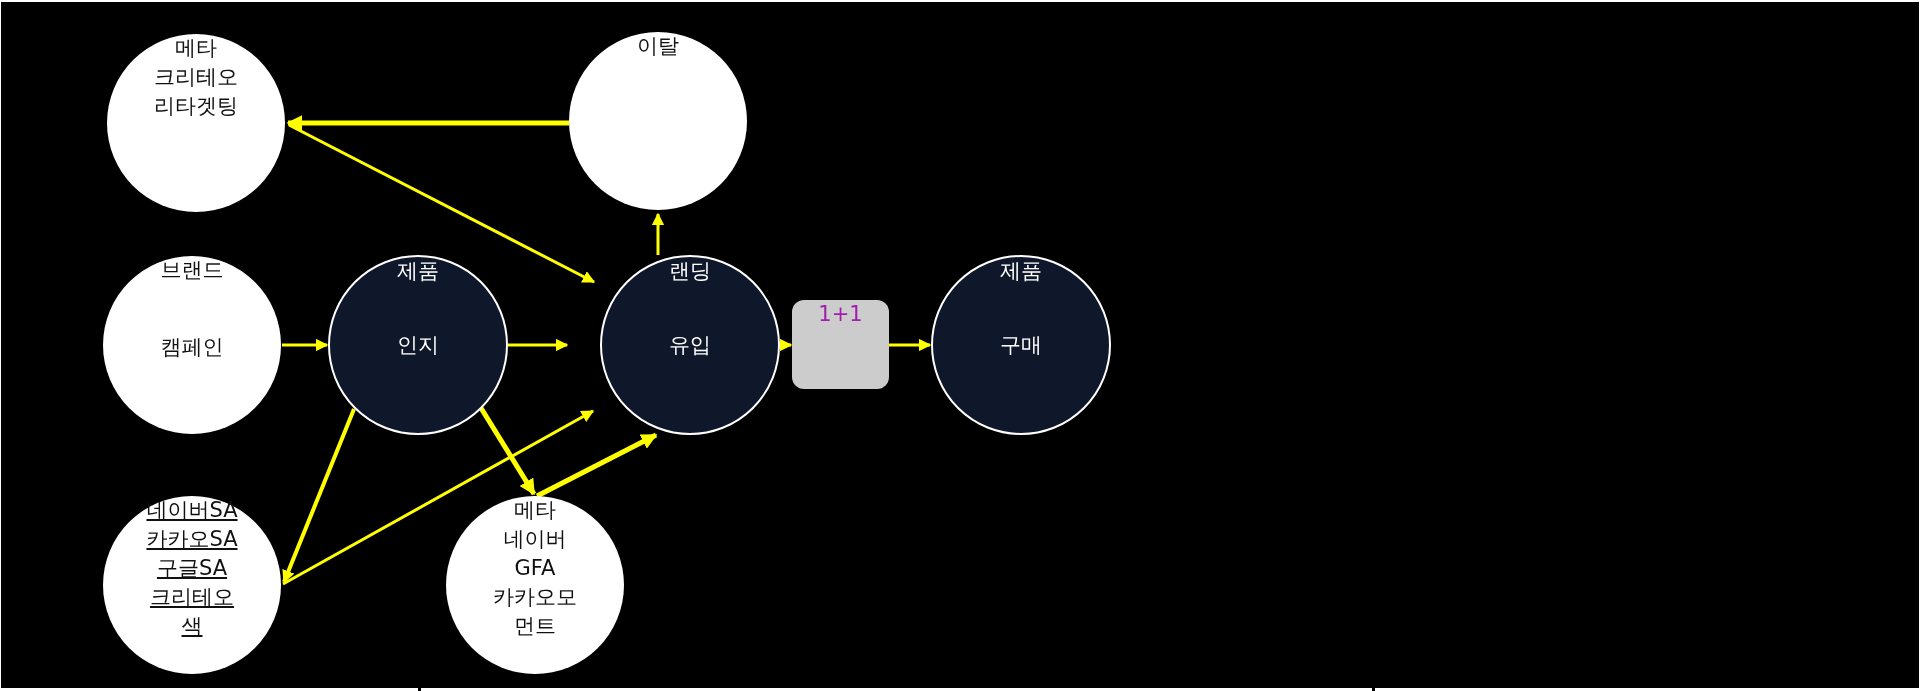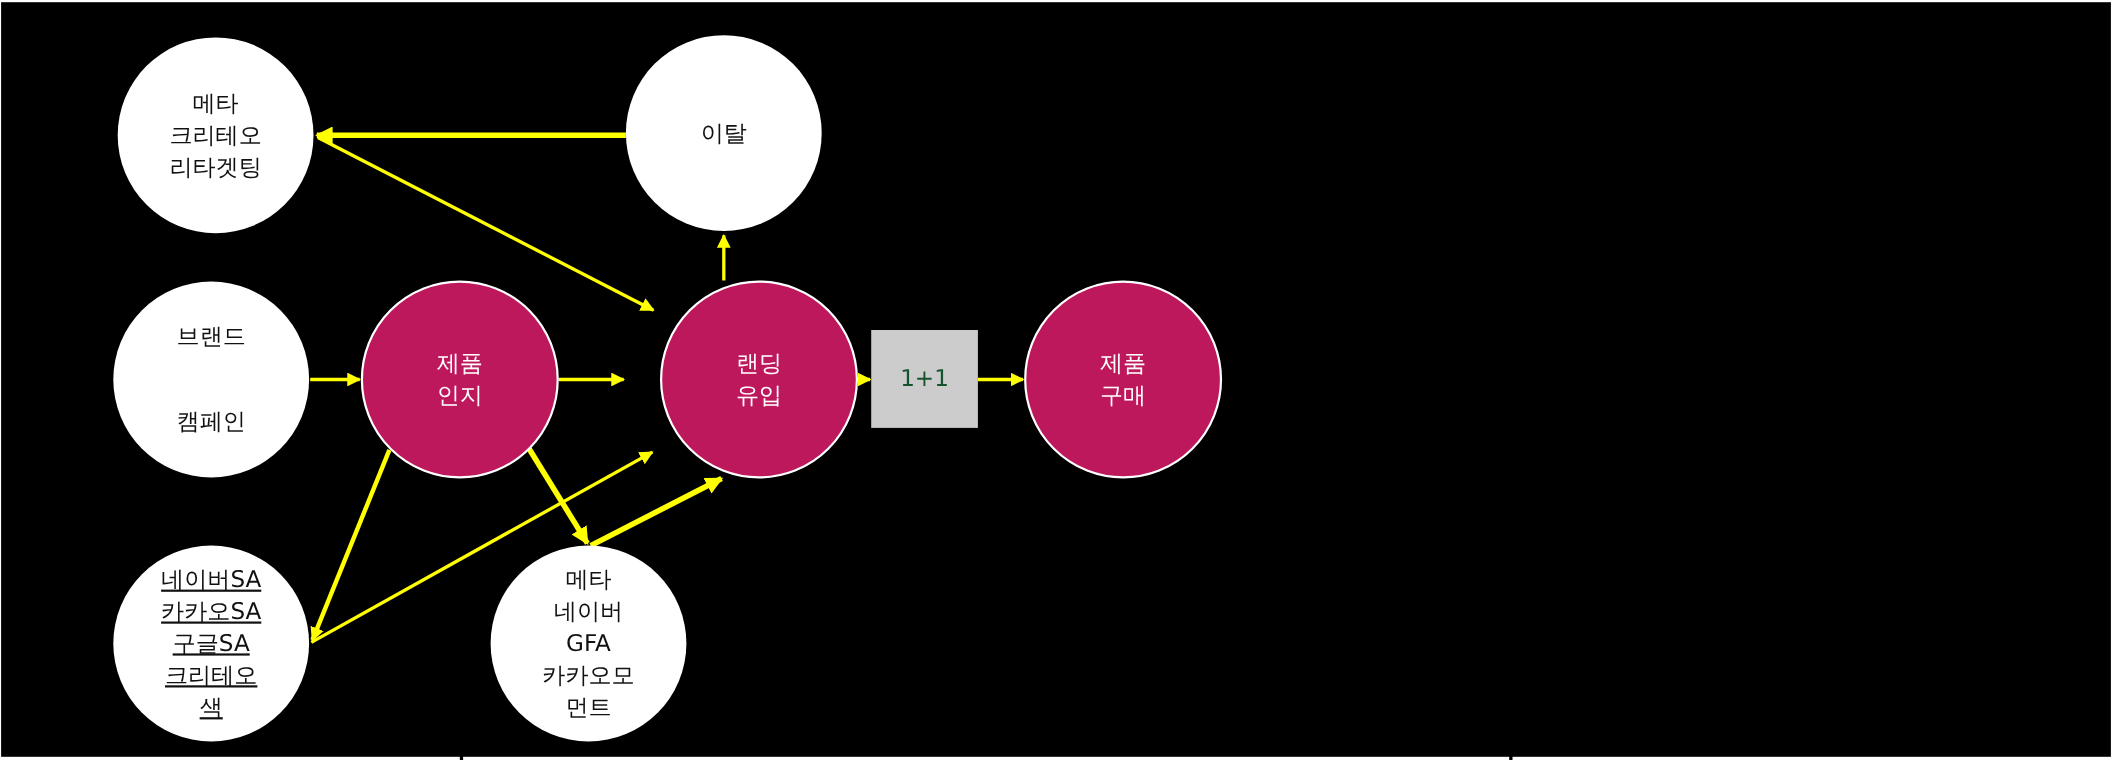--- a/index.html
+++ b/index.html
@@ -5,28 +5,28 @@
   html, body { margin: 0; padding: 0; background: #ffffff; }
   body { width: 1920px; height: 691px; overflow: hidden; position: relative; }
   .canvas {
     position: absolute; left: 1px; top: 2px; width: 1918px; height: 686px;
     background: #000000;
   }
   svg.edges { position: absolute; left: 0; top: 0; width: 1920px; height: 691px; pointer-events: none; }
   .node {
     position: absolute; box-sizing: border-box;
     border-radius: 50%;
-    display: flex; flex-direction: column; align-items: center; justify-content: center;
+    display: flex; flex-direction: column; align-items: center; 
     font-family: "DejaVu Sans", sans-serif; font-size: 21px; line-height: 29px;
     text-align: center;
   }
   .node.white { background: #ffffff; color: #111111; }
-  .node.gray { background: #be185d; color: #ffffff; border: 2px solid #ffffff; }
+  .node.gray { background: #0f172a; color: #ffffff; border: 2px solid #ffffff; gap: 45px; }
   .node.box {
-    border-radius: 0; background: #cccccc; color: #14532d;
+    border-radius: 12px; background: #cccccc; color: #a21caf;
   }
   .line { display: block; white-space: nowrap; }
   .tick { position: absolute; width: 3px; height: 4px; background: #000; }
 </style>
 </head>
 <body>
 
 <div class="canvas"></div>
 
 <svg class="edges" viewBox="0 0 1920 691">

